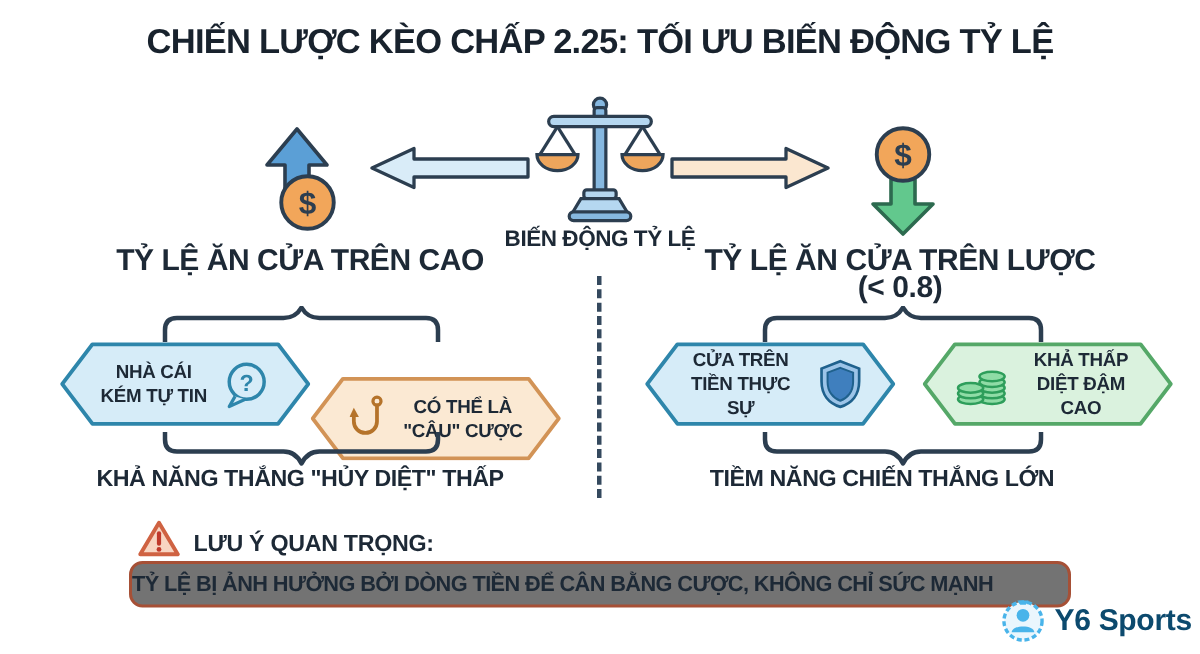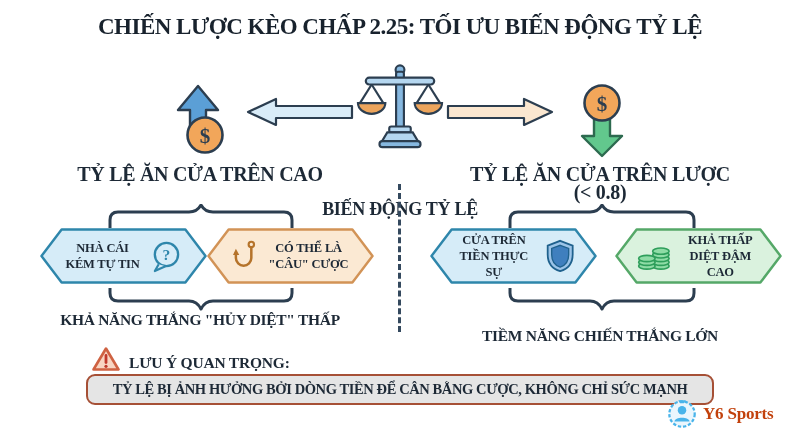--- a/index.html
+++ b/index.html
@@ -1,41 +1,41 @@
 <!DOCTYPE html>
 <html><head>
 <meta charset="utf-8">
 <style>
   * { margin:0; padding:0; box-sizing:border-box; }
   html,body { background:#fff; }
   body { font-family:"Liberation Sans","DejaVu Sans",sans-serif; }
-  .stage { position:relative; width:800px; height:436px; background:#ffffff; overflow:hidden; color:#1d2936;font-family:Liberation Serif, serif; }
+  .stage { position:relative; width:800px; height:436px; background:#ffffff; overflow:hidden; color:#1d2936; }
   .abs { position:absolute; }
   .ctr { text-align:center; }
   .title { top:14px; left:0; width:800px; font-size:23px; font-weight:700; letter-spacing:-0.5px; color:#18222d; }
-  .center-label { top:151px; left:300px; width:200px; font-size:18px; font-weight:700; letter-spacing:-0.3px;margin-top:48px; }
+  .center-label { top:151px; left:300px; width:200px; font-size:15px; font-weight:700; letter-spacing:-0.3px; }
   .headline { font-size:20px; font-weight:700; letter-spacing:-0.3px; }
   .hl-left  { top:163px; left:60px;  width:280px; }
   .th-left  { top:181px; left:60px;  width:280px; }
   .hl-right { top:163px; left:460px; width:280px; }
   .th-right { top:181px; left:460px; width:280px; }
   .hex { position:absolute; top:228px; height:56px; }
   .hex svg.hex-bg { position:absolute; inset:0; width:100%; height:100%; }
   .hex-content { position:relative; display:flex; align-items:center; justify-content:center; gap:9px; height:100%; padding:0 22px; }
   .hex-text { font-size:12.5px; font-weight:700; letter-spacing:-0.2px; line-height:1.3; text-align:center; display:flex; flex-direction:column; }
   .conclusion { font-size:15.5px; font-weight:700; letter-spacing:-0.3px; }
   .cl-left  { top:311px; left:20px;  width:360px; }
-  .cl-right { top:311px; left:420px; width:360px;margin-top:16px; }
+  .cl-right { top:311px; left:408px; width:360px; }
   .divider { left:398px; top:184px; height:148px; width:0; border-left:3px dashed #34495e; }
   .note-row { left:92px; top:346px; display:flex; align-items:flex-end; gap:9px; }
   .note-label { font-size:15.5px; font-weight:700; letter-spacing:-0.2px; }
-  .note-box { left:86px; top:374px; width:628px; height:31px; background:#e5e5e5; border:2.5px solid #a65036; border-radius:9px; display:flex; align-items:center; justify-content:center; }
+  .note-box { left:86px; top:374px; width:628px; height:31px; background:#737373; border:2.5px solid #a65036; border-radius:9px; display:flex; align-items:center; }
   .note-text { font-size:14.5px; font-weight:700; letter-spacing:-0.4px; color:#1d2936; white-space:nowrap; }
   .logo { left:666px; top:398px; display:flex; align-items:center; gap:5px; }
-  .logo-text { font-size:17px; font-weight:700; color:#c2410c; letter-spacing:-0.2px; }
+  .logo-text { font-size:20px; font-weight:700; color:#0c4a6e; letter-spacing:-0.2px; }
 </style>
 </head>
 <body>
 
 <div class="stage">
 
   <div class="abs title ctr">CHIẾN LƯỢC KÈO CHẤP 2.25: TỐI ƯU BIẾN ĐỘNG TỶ LỆ</div>
 
   <svg class="abs" style="left:356px; top:63px;" width="88" height="86" viewBox="0 0 90 86">
     <g stroke="#2c3e50" stroke-width="2.2">
@@ -96,21 +96,21 @@
         <span>KÉM TỰ TIN</span>
       </div>
       <svg width="33" height="33" viewBox="0 0 34 34">
         <circle cx="18" cy="15" r="12" fill="none" stroke="#2e86ab" stroke-width="2.4"></circle>
         <path d="M10,25 L6,32 L17,27" fill="#d6ecf8" stroke="#2e86ab" stroke-width="2.2" stroke-linejoin="round"></path>
         <text x="18" y="21" text-anchor="middle" font-size="16" font-weight="bold" fill="#2e86ab">?</text>
       </svg>
     </div>
   </div>
 
-  <div class="hex" style="left:207px; width:167px;">
+  <div class="hex" style="left:207px; width:167px;margin-top:23px;">
     <svg class="hex-bg" viewBox="0 0 170 56" preserveAspectRatio="none">
       <polygon points="22,1.5 148,1.5 168.5,28 148,54.5 22,54.5 1.5,28" fill="#fbe9d3" stroke="#d29356" stroke-width="2.5" stroke-linejoin="round"></polygon>
     </svg>
     <div class="hex-content">
       <svg width="27" height="34" viewBox="0 0 28 34">
         <circle cx="19" cy="5" r="2.8" fill="none" stroke="#b5732a" stroke-width="2.2"></circle>
         <path d="M19,8 L19,19 A8,8 0 0 1 3,19 L3,14" fill="none" stroke="#b5732a" stroke-width="2.6" stroke-linecap="round"></path>
         <polygon points="3,9.5 0,16 6.5,16" fill="#b5732a"></polygon>
       </svg>
       <div class="hex-text">

